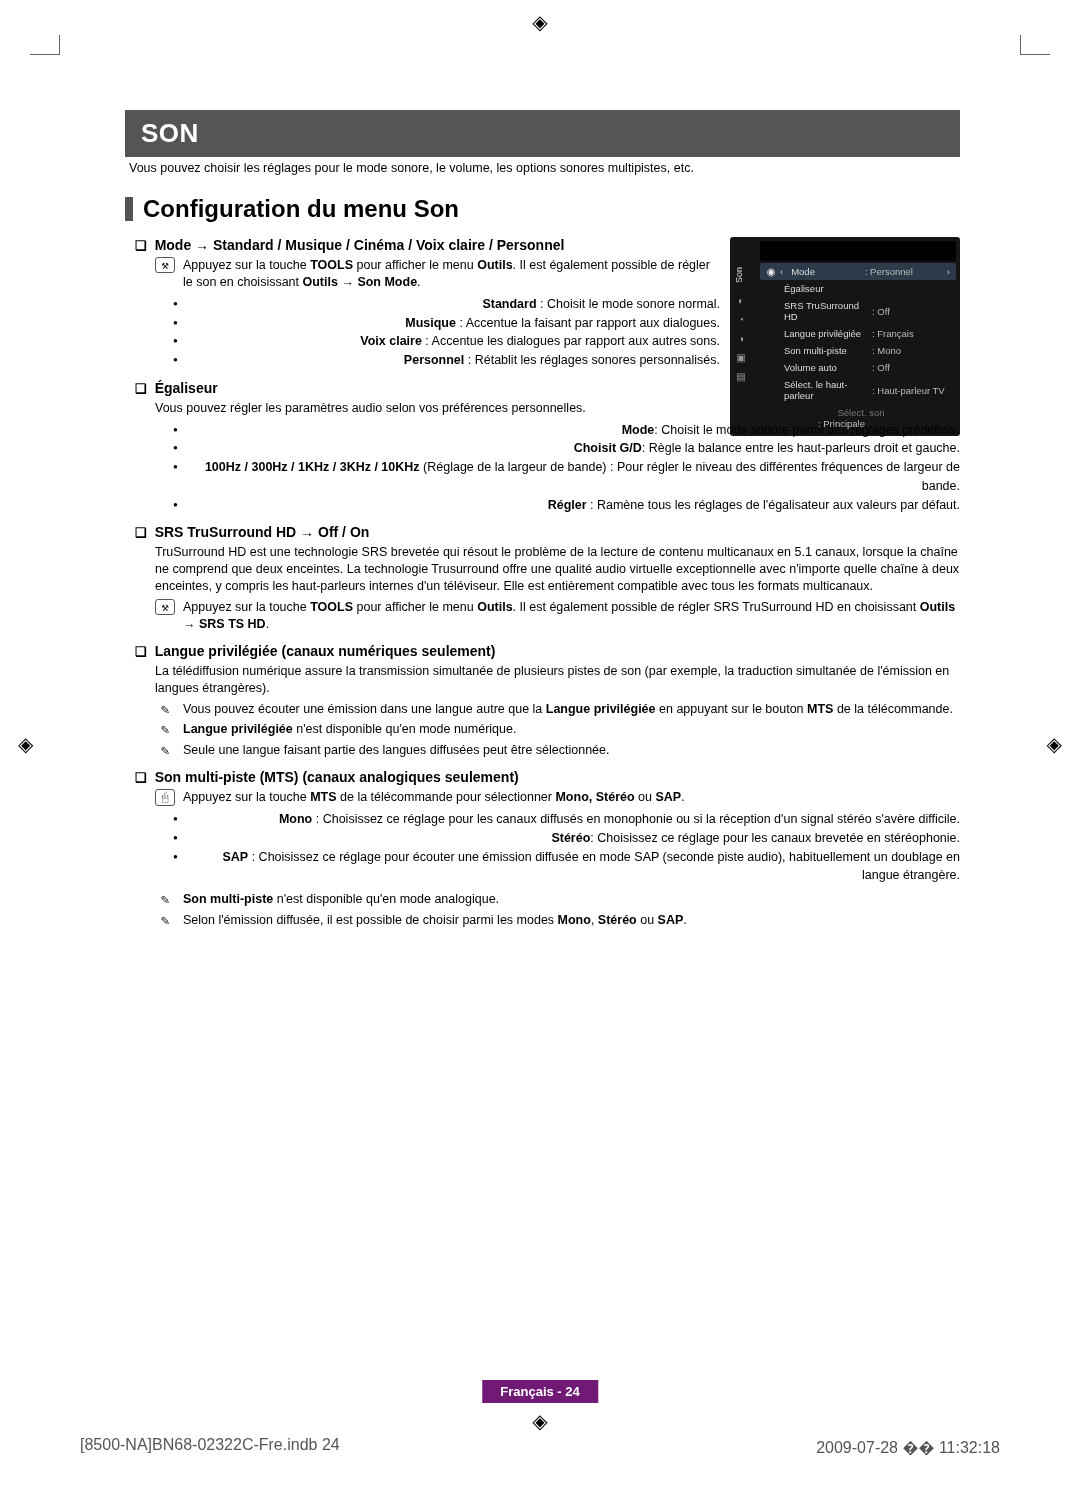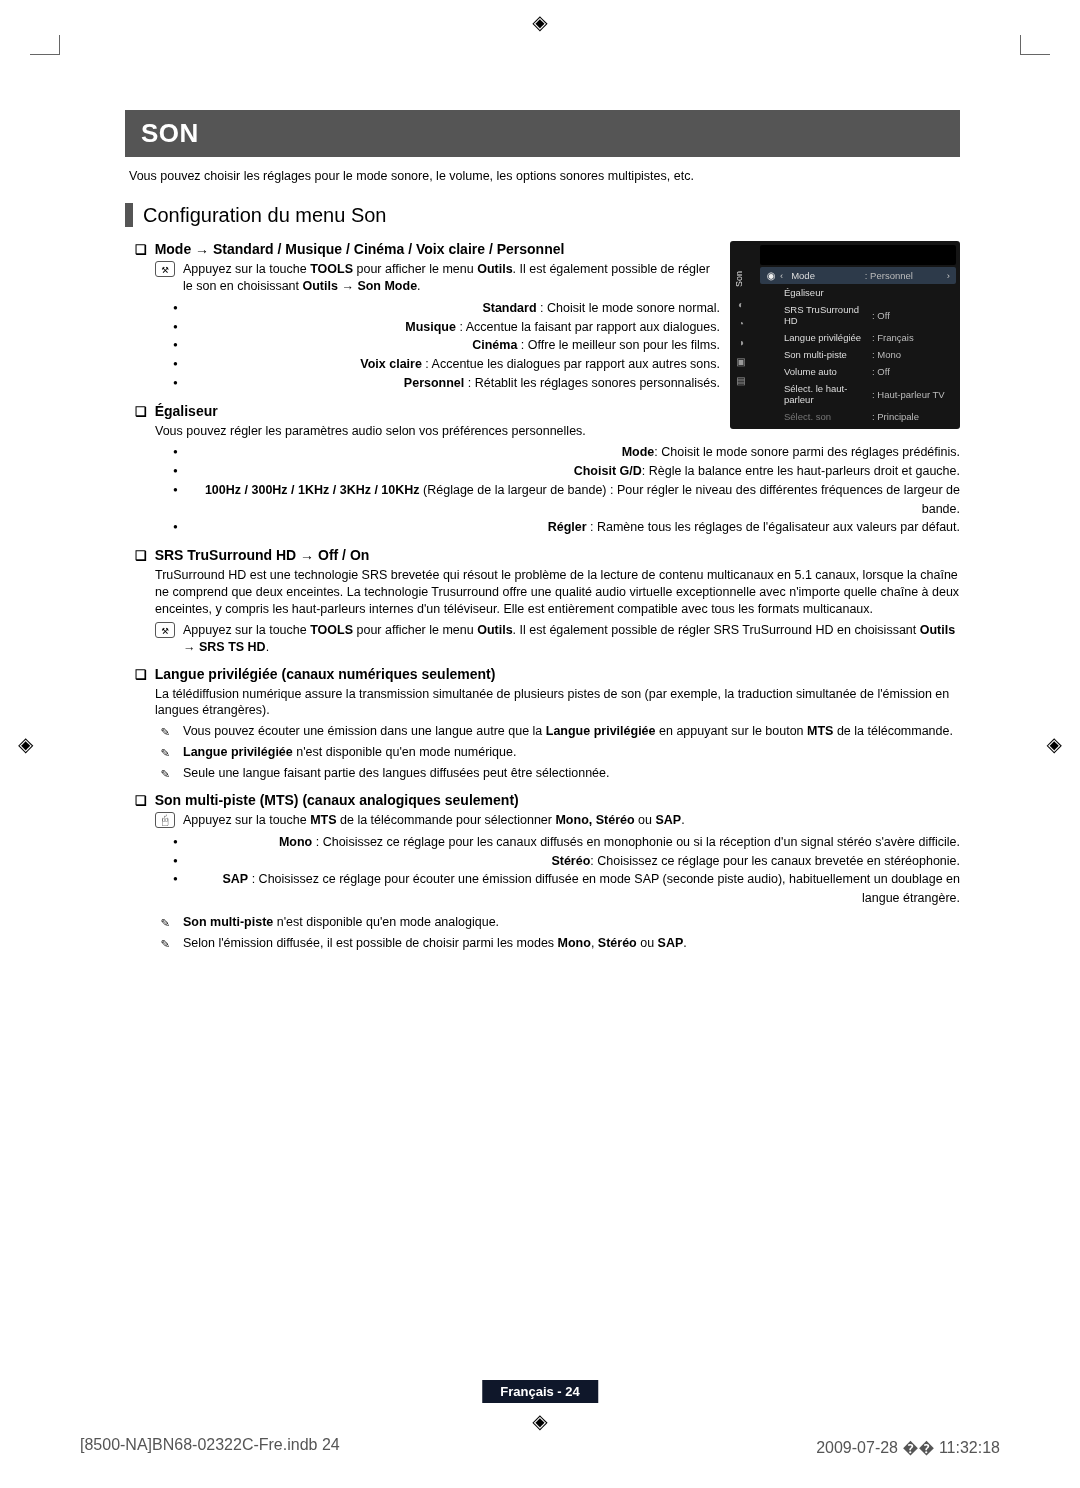--- a/index.html
+++ b/index.html
@@ -38,37 +38,37 @@
 
   .banner {
     background: #555;
     color: #fff;
     font-size: 26px;
     font-weight: bold;
     padding: 8px 16px;
     letter-spacing: 0.5px;
   }
   .intro {
-    margin: 12px 0 20px 4px;
+    margin: 4px 0 20px 4px;
     font-size: 12.5px;
   }
   .section-header {
     display: flex;
     align-items: center;
     margin: 16px 0 14px 0;
   }
   .section-header .bar {
     width: 8px;
     height: 24px;
     background: #555;
     margin-right: 10px;
   }
   .section-header .title {
-    font-size: 20px;
-    font-weight: normal;
+    font-size: 24px;
+    font-weight: bold;
   }
   .topic-row {
     position: relative;
   }
   .topic {
     margin: 10px 0 4px 0;
   }
   .topic .topic-head {
     font-size: 14px;
     font-weight: bold;
@@ -171,31 +171,31 @@
   .tv-menu .content {
     margin-left: 26px;
   }
   .tv-menu .hl {
     background: #2d3a4a;
     border-radius: 2px;
   }
   .tv-menu .row .label { flex: 1; padding-left: 6px; }
   .tv-menu .row .val { flex: none; width: 80px; color: #bbb; }
   .tv-menu .row .arrow { color: #ccc; padding: 0 2px; }
-  .tv-menu .dim { color: #777; }
+  .tv-menu .dim { color: #777; flex-direction: column; }
   .tv-menu .ico { width: 14px; text-align: center; color: #999; font-size: 10px; }
   .tv-menu .hl .ico { color: #eee; }
   .tv-menu .orange { color: #c8814a; }
 
   .footer-badge {
     position: absolute;
     bottom: 85px;
     left: 50%;
     transform: translateX(-50%);
-    background: #0f172a;
+    background: #701a75;
     color: #fff;
     font-weight: bold;
     font-size: 13px;
     padding: 4px 18px;
     margin-top: 16px;
   }
   .print-footer {
     position: absolute;
     bottom: 30px;
     left: 80px;
@@ -288,21 +288,20 @@
     <div class="topic-head">Mode → Standard / Musique / Cinéma / Voix claire / Personnel</div>
     <div class="icon-line">
       <span class="icon">⚒</span>
       <span class="text">
         <span>Appuyez sur la touche </span><b>TOOLS</b><span> pour afficher le menu </span><b>Outils</b><span>. Il est également possible de régler le son en choisissant </span><b>Outils → Son Mode</b><span>.</span>
       </span>
     </div>
     <ul class="dots">
       <li><b>Standard</b><span> : Choisit le mode sonore normal.</span></li>
       <li><b>Musique</b><span> : Accentue la faisant par rapport aux dialogues.</span></li>
-      <li><b>Cinéma</b><span> : Offre le meilleur son pour les films.</span></li>
       <li><b>Voix claire</b><span> : Accentue les dialogues par rapport aux autres sons.</span></li>
       <li><b>Personnel</b><span> : Rétablit les réglages sonores personnalisés.</span></li>
     </ul>
   </div>
 </div>
 
 <div class="topic">
   <div class="topic-head">Égaliseur</div>
   <p class="body-para">Vous pouvez régler les paramètres audio selon vos préférences personnelles.</p>
   <ul class="dots">

